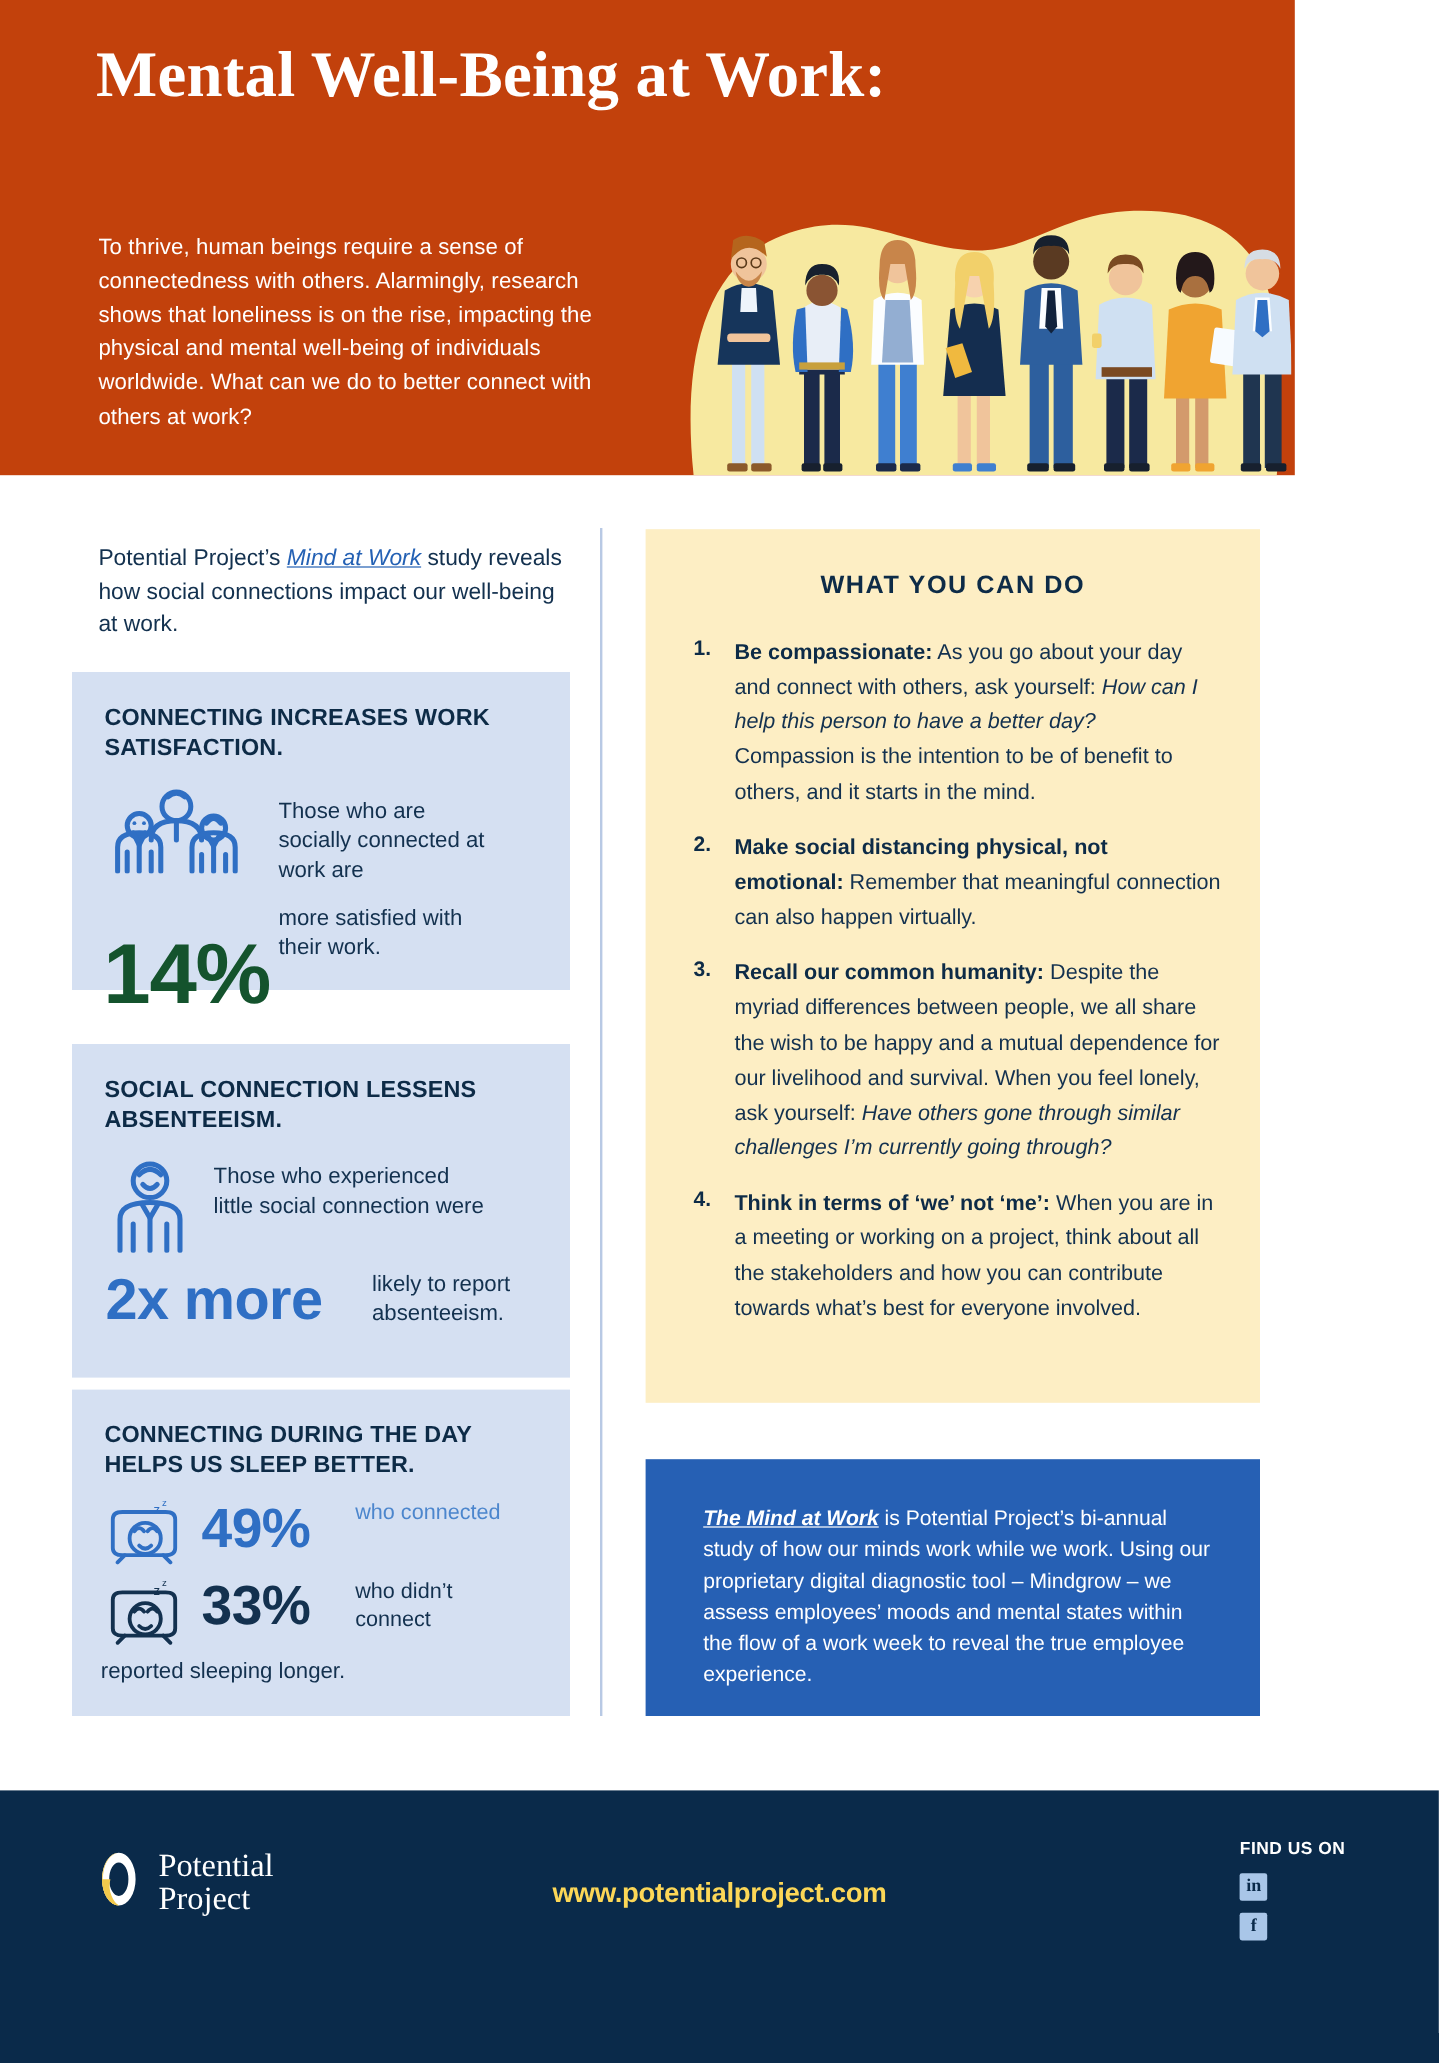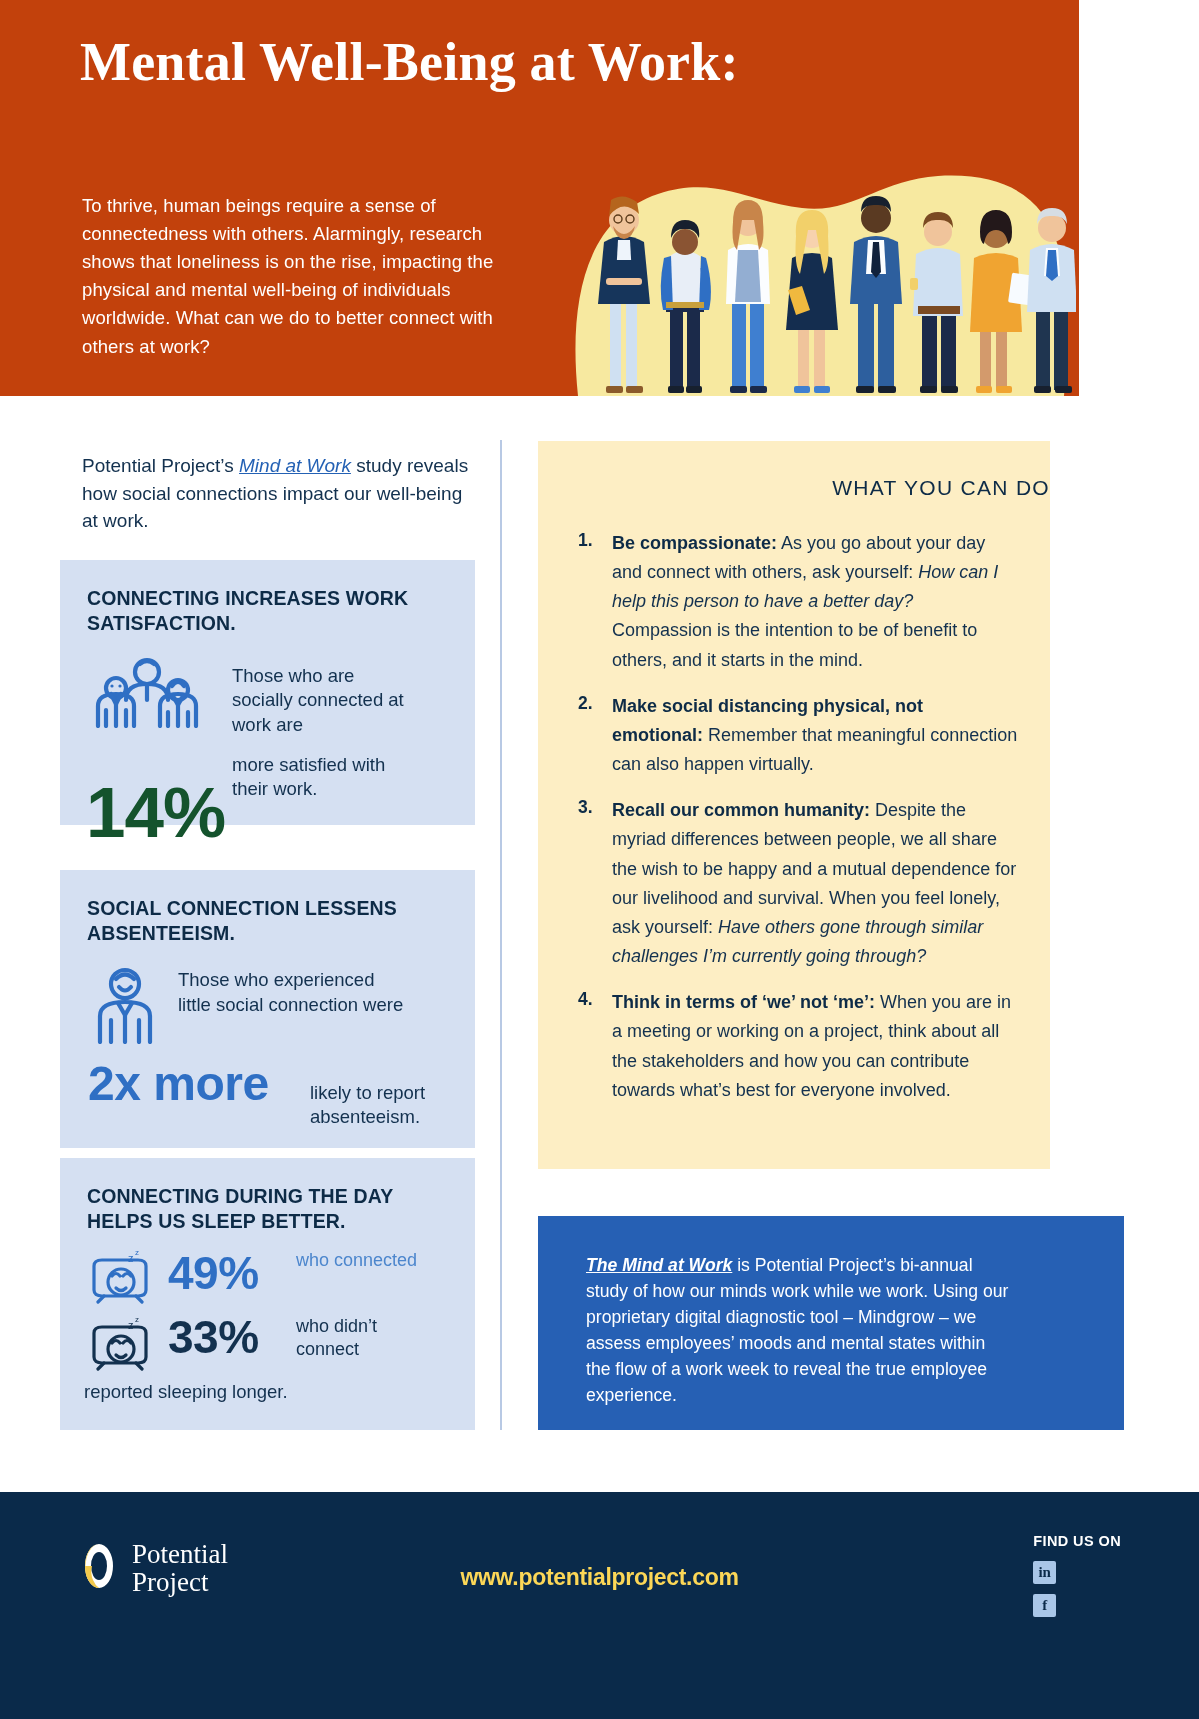--- a/index.html
+++ b/index.html
@@ -92,21 +92,21 @@
   .c2-text1 {
     position: absolute; left: 178px; top: 968px; width: 230px;
     color: #13314f; font-size: 18.5px; line-height: 1.35;
   }
   .c2-big {
     position: absolute; left: 88px; top: 1056px;
     color: #2f6fc4; font-weight: 700; font-size: 48px; letter-spacing: -0.5px;
   }
   .c2-text2 {
     position: absolute; left: 310px; top: 1058px; width: 150px;
-    color: #13314f; font-size: 18.5px; line-height: 1.32; margin-top: 23px;
+    color: #13314f; font-size: 18.5px; line-height: 1.32;
   }
 
   .icon-sleep-1 { position: absolute; left: 90px; top: 1248px; }
   .icon-sleep-2 { position: absolute; left: 90px; top: 1315px; }
   .c3-big-1 {
     position: absolute; left: 168px; top: 1246px;
     color: #2f6fc4; font-weight: 700; font-size: 46px; letter-spacing: -0.5px;
   }
   .c3-lab-1 {
     position: absolute; left: 296px; top: 1249px; width: 130px;
@@ -124,22 +124,22 @@
     position: absolute; left: 84px; top: 1381px;
     color: #13314f; font-size: 18.5px;
   }
 
   
   .panel-yellow {
     position: absolute; left: 538px; top: 441px; width: 512px; height: 728px;
     background: #fdeec4;
   }
   .panel-heading {
-    position: absolute; left: 0; top: 35px; width: 512px; text-align: right;
-    color: #0d2b47; font-weight: 400; font-size: 21px; letter-spacing: 1.3px;
+    position: absolute; left: 0; top: 35px; width: 512px; text-align: center;
+    color: #0d2b47; font-weight: 700; font-size: 21px; letter-spacing: 1.3px;
   }
   .tips {
     position: absolute; left: 40px; top: 88px; width: 440px;
   }
   .tip {
     display: flex;
     margin-bottom: 17px;
   }
   .tip-num {
     width: 34px; flex: 0 0 34px;
@@ -147,21 +147,21 @@
     padding-top: 1px;
   }
   .tip-body {
     flex: 1;
     color: #13314f; font-size: 18px; line-height: 1.62;
   }
   .tip-body b { font-weight: 700; color:#0d2b47; }
   .tip-body i { font-style: italic; }
 
   .panel-blue {
-    position: absolute; left: 538px; top: 1216px; width: 586px; height: 214px;
+    position: absolute; left: 538px; top: 1216px; width: 512px; height: 214px;
     background: #2660b4;
   }
   .panel-blue-text {
     position: absolute; left: 48px; top: 36px; width: 425px;
     color: #ffffff; font-size: 17.6px; line-height: 1.48;
   }
   .panel-blue-text u {
     font-weight: 700; font-style: italic; text-decoration: underline;
   }
 

